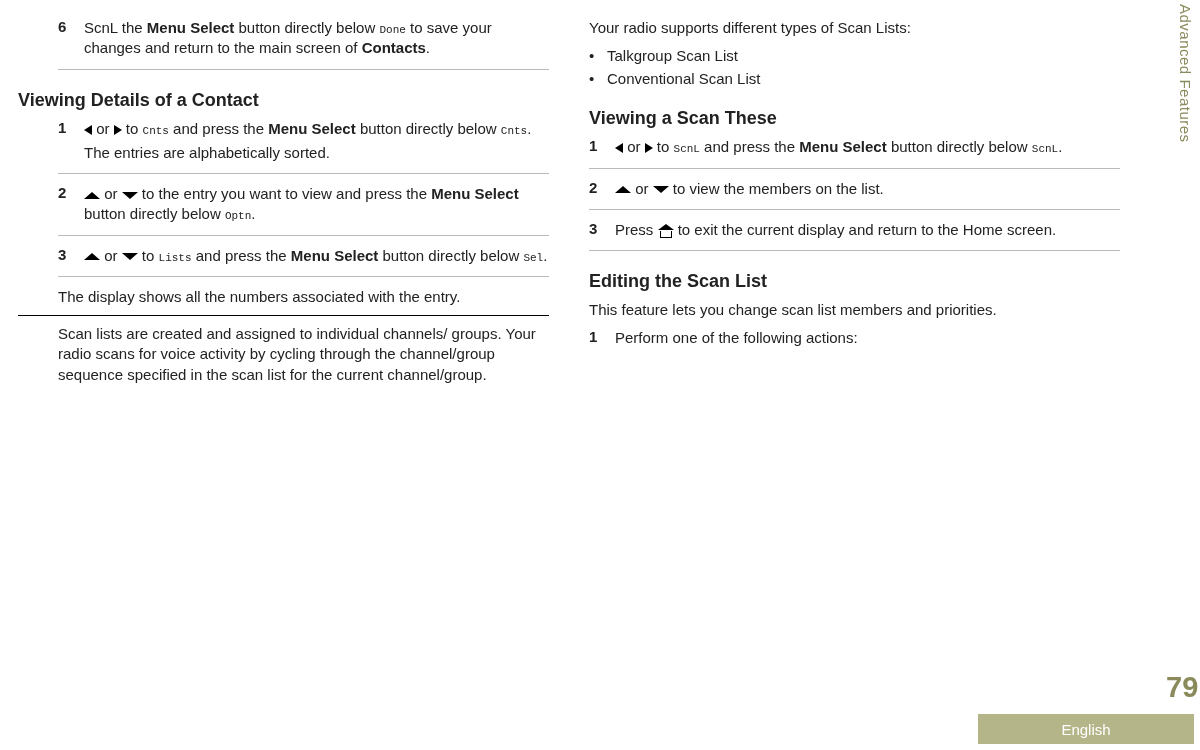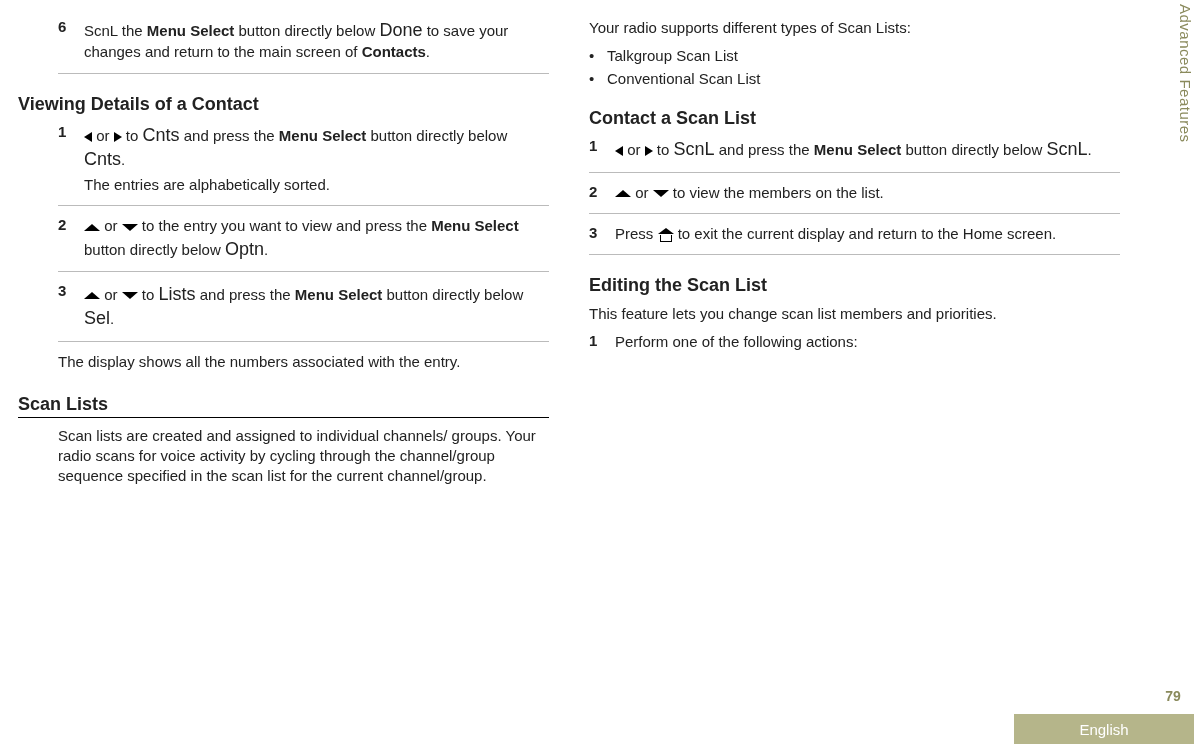--- a/index.html
+++ b/index.html
@@ -56,21 +56,21 @@
     margin:20px 0 6px 0;
   }
   .h1{
     font-weight:bold;
     font-size:18px;
     margin:22px 0 2px 0;
   }
   .h1-rule{
     border:none;border-top:1px solid #000;margin:2px 0 8px 0;
   }
-  .mono{font-family:Liberation Sans, sans-serif;font-size:18px;text-align:right;}
+  .mono{font-family:Liberation Mono, monospace;font-size:11px;text-align:right;}
   .b{font-weight:bold;}
   ul.bullets{
     list-style:none;
     padding:0;
     margin:6px 0 10px 40px;
   }
   ul.bullets li{
     margin:3px 0;
     line-height:1.3;
   }
@@ -98,34 +98,34 @@
     height:205px;
     color:var(--olive);
     font-size:15px;
     writing-mode:vertical-rl;
     text-align:left;
     letter-spacing:0.5px;
   }
   
   .page-num{
     position:absolute;
-    right:13px;
+    right:6px;
     bottom:46px;
     width:28px;
     text-align:center;
     color:var(--olive);
     font-weight:bold;
-    font-size:14px;
+    font-size:29px;
   }
   .lang-box{
     position:absolute;
     right:6px;
     bottom:6px;
     height:30px;
-    width:180px;
+    width:216px;
     background:var(--olive-bg);
     color:#fff;
     display:flex;
     align-items:center;
     justify-content:center;
     font-size:15px;
   }
 </style>
 </head>
 <body>
@@ -169,37 +169,36 @@
       <div class="step-num">3</div>
       <div class="step-body">
         <span class="ic tri-u"></span><span> or </span><span class="ic tri-d"></span><span> to </span><span class="mono">Lists</span><span> and press the </span><span class="b">Menu Select</span><span> button directly below </span><span class="mono">Sel</span><span>.</span>
       </div>
     </div>
 
     <hr class="step-sep">
 
     <div class="para">The display shows all the numbers associated with the entry.</div>
 
-    <div class="h1">Scan Lists</div>
     <hr class="h1-rule">
     <div class="para">Scan lists are created and assigned to individual channels/ groups. Your radio scans for voice activity by cycling through the channel/group sequence specified in the scan list for the current channel/group.</div>
 
   </div>
 
   <div class="col">
 
     <div class="para" style="margin-left:0">Your radio supports different types of Scan Lists:</div>
 
     <ul class="bullets" style="margin-left:0">
       <li>Talkgroup Scan List</li>
       <li>Conventional Scan List</li>
     </ul>
 
 
-    <div class="h2">Contact a Scan List</div>
+    <div class="h2">Viewing a Scan These</div>
 
     <div class="step" style="margin-left:0">
       <div class="step-num">1</div>
       <div class="step-body">
         <span class="ic tri-l"></span><span> or </span><span class="ic tri-r"></span><span> to </span><span class="mono">ScnL</span><span> and press the </span><span class="b">Menu Select</span><span> button directly below </span><span class="mono">ScnL</span><span>.</span>
       </div>
     </div>
 
     <hr class="step-sep" style="margin-left:0">
 

